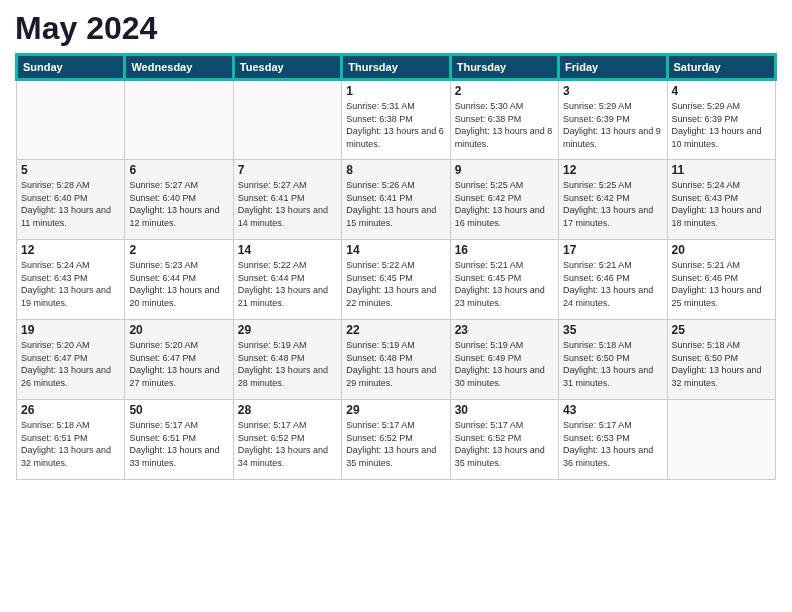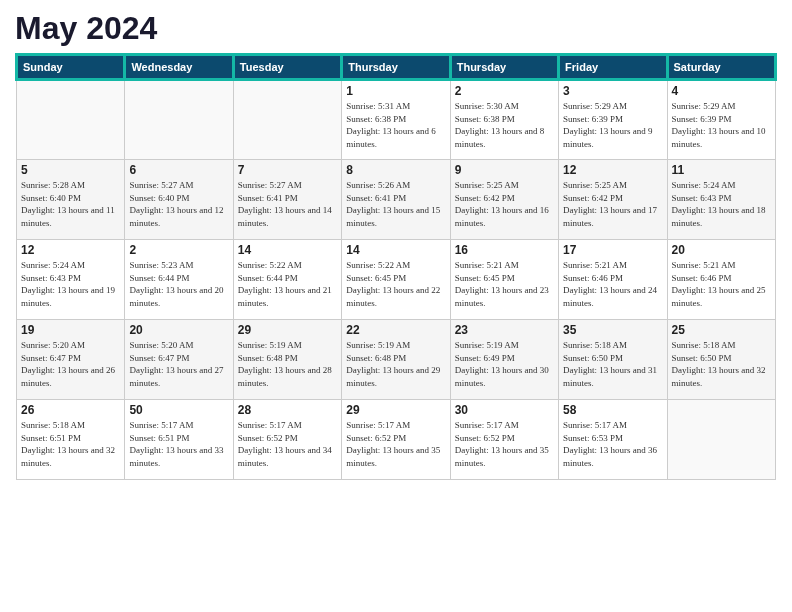--- a/index.html
+++ b/index.html
@@ -67,21 +67,20 @@
     .day-number {
       font-weight: bold;
       font-size: 12px;
       display: block;
       margin-bottom: 2px;
     }
     .day-info {
       font-size: 9px;
       line-height: 1.4;
       color: #333;
-      font-family: Liberation Serif, serif;
     }
     .empty-cell {
       background: #f9f9f9 !important;
     }
   </style>
 </head>
 <body>
 
 <div class="header">
   <div class="title-block">
@@ -288,21 +287,21 @@
           Sunrise: 5:17 AM<br>Sunset: 6:52 PM<br>Daylight: 13 hours and 35 minutes.
         </div>
         </td>
         <td>
           <span class="day-number">30</span>
         <div class="day-info">
           Sunrise: 5:17 AM<br>Sunset: 6:52 PM<br>Daylight: 13 hours and 35 minutes.
         </div>
         </td>
         <td>
-          <span class="day-number">58</span>
+          <span class="day-number">43</span>
         <div class="day-info">
           Sunrise: 5:17 AM<br>Sunset: 6:53 PM<br>Daylight: 13 hours and 36 minutes.
         </div>
         </td>
         <td class="empty-cell"></td>
       </tr>
     </tbody>
 </table>
 
 </body></html>

